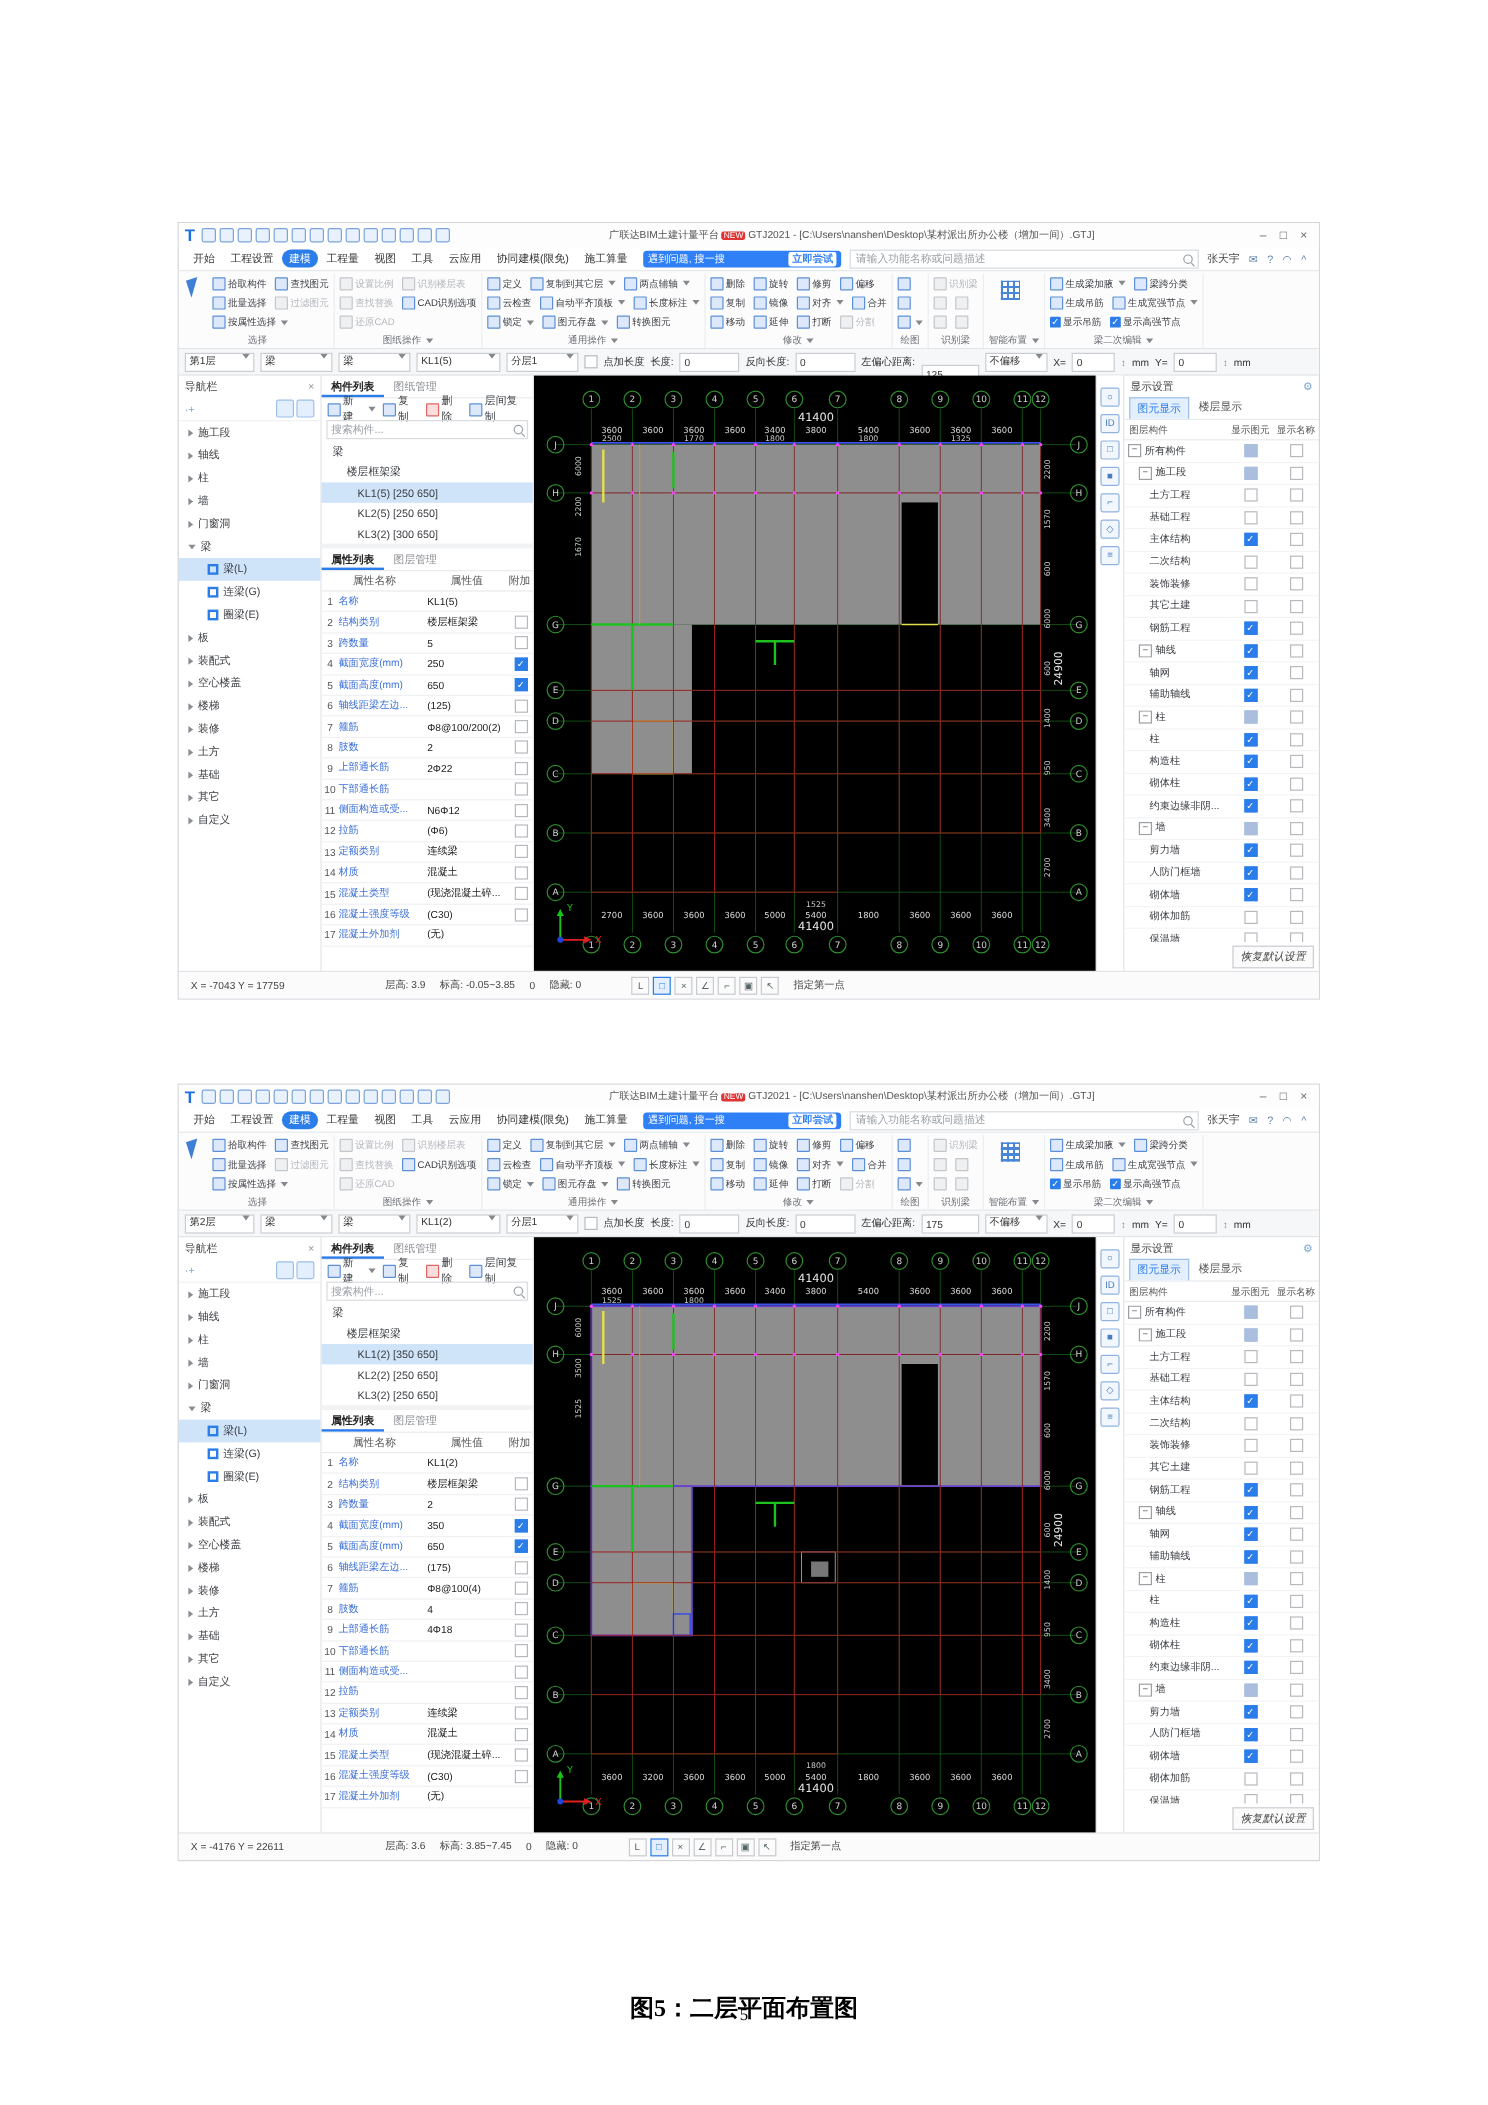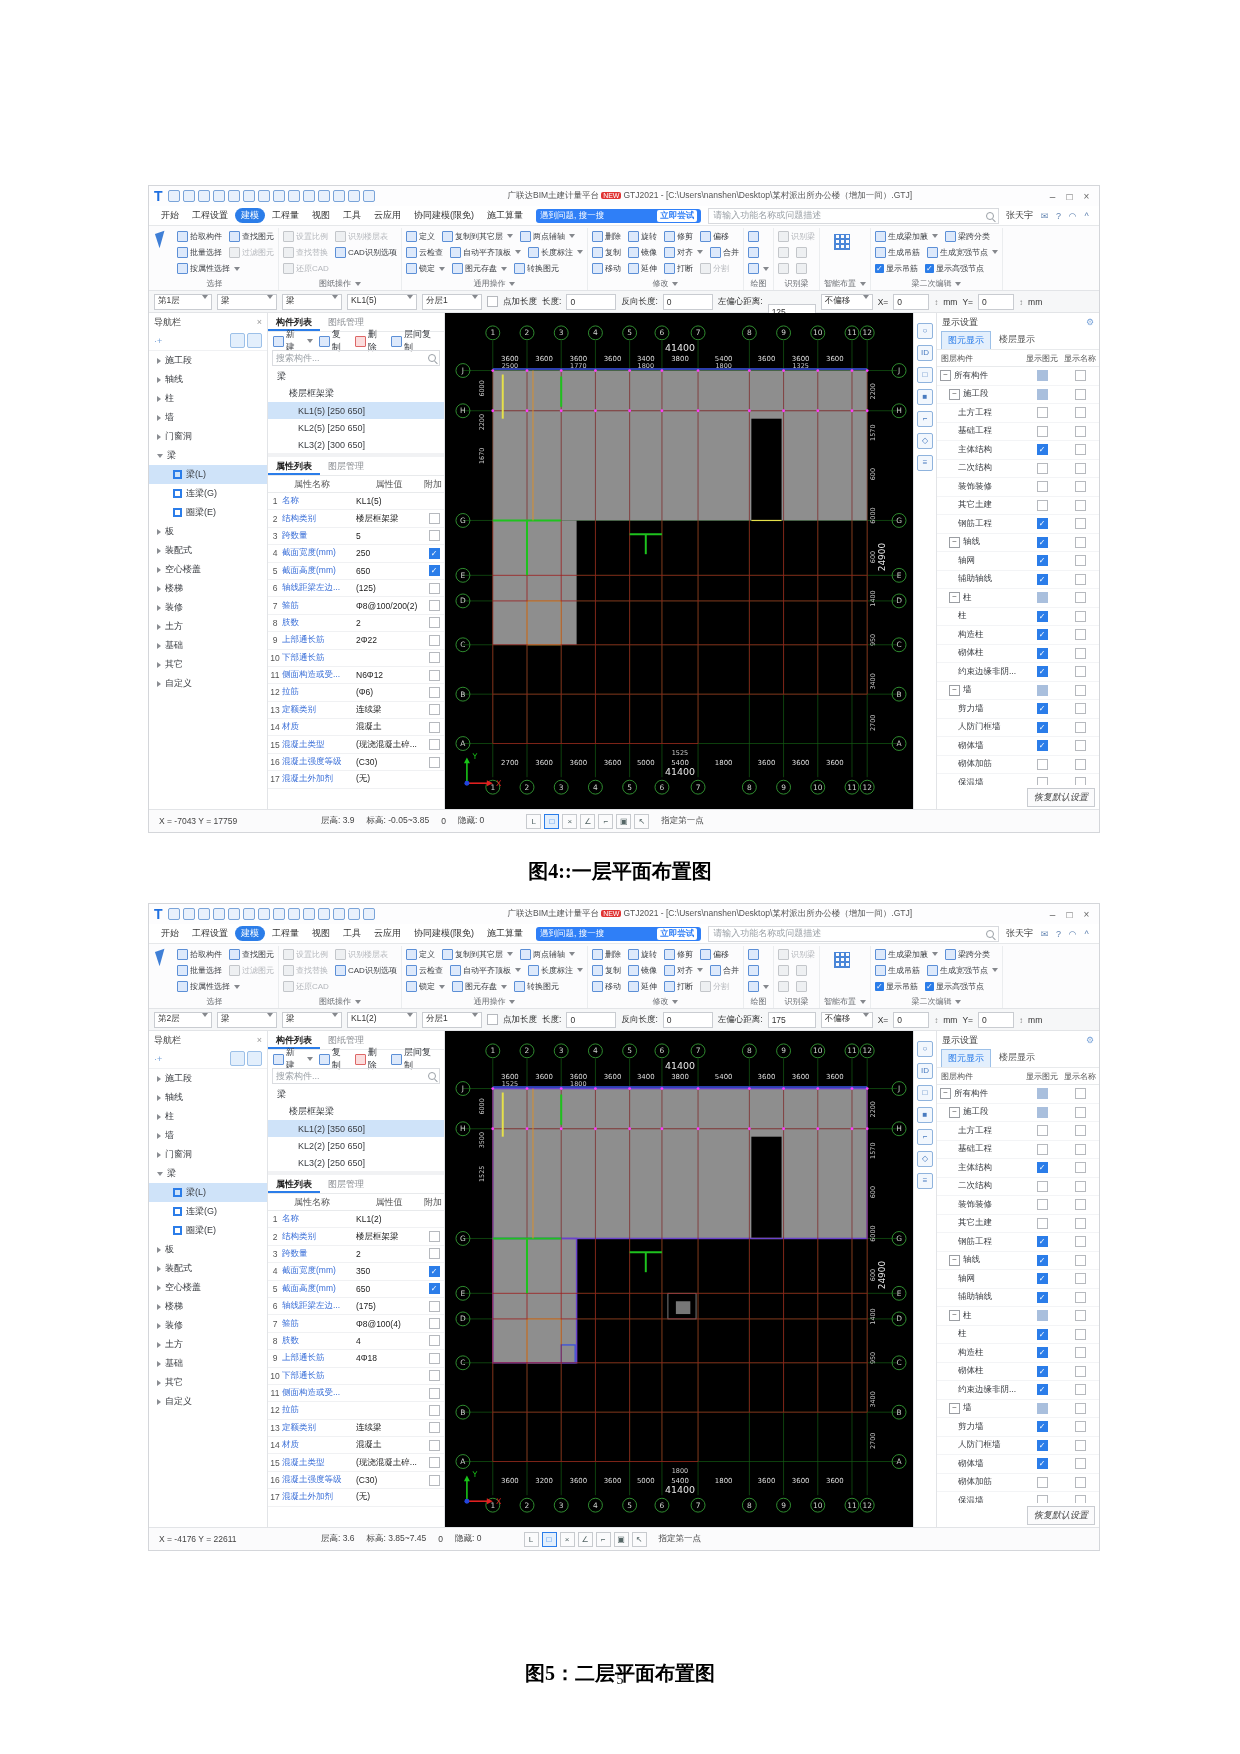--- a/index.html
+++ b/index.html
@@ -134,21 +134,20 @@
   .caption{position:absolute;left:0;width:100%;text-align:center;font-family:"Liberation Serif",serif;
            font-weight:bold;font-size:20px;color:#000;}
   #caption1{top:858px;} #caption2{top:1660px;}
   .pagenum{position:absolute;left:0;width:100%;top:1672px;text-align:center;
            font-family:"Liberation Serif",serif;font-size:14px;color:#000;}
 </style>
 </head>
 <body>
 
 <div class="page">
-  <div class="caption" id="caption1">图4::一层平面布置图</div>
   <div class="caption" id="caption2">图5：二层平面布置图</div>
   <div class="pagenum">5</div>
 <div class="window" id="shot1">
     <div class="titlebar">
       <span class="applogo">T</span>
       <span class="qat">
           <span class="qat-icon"></span>
           <span class="qat-icon"></span>
           <span class="qat-icon"></span>
           <span class="qat-icon"></span>

